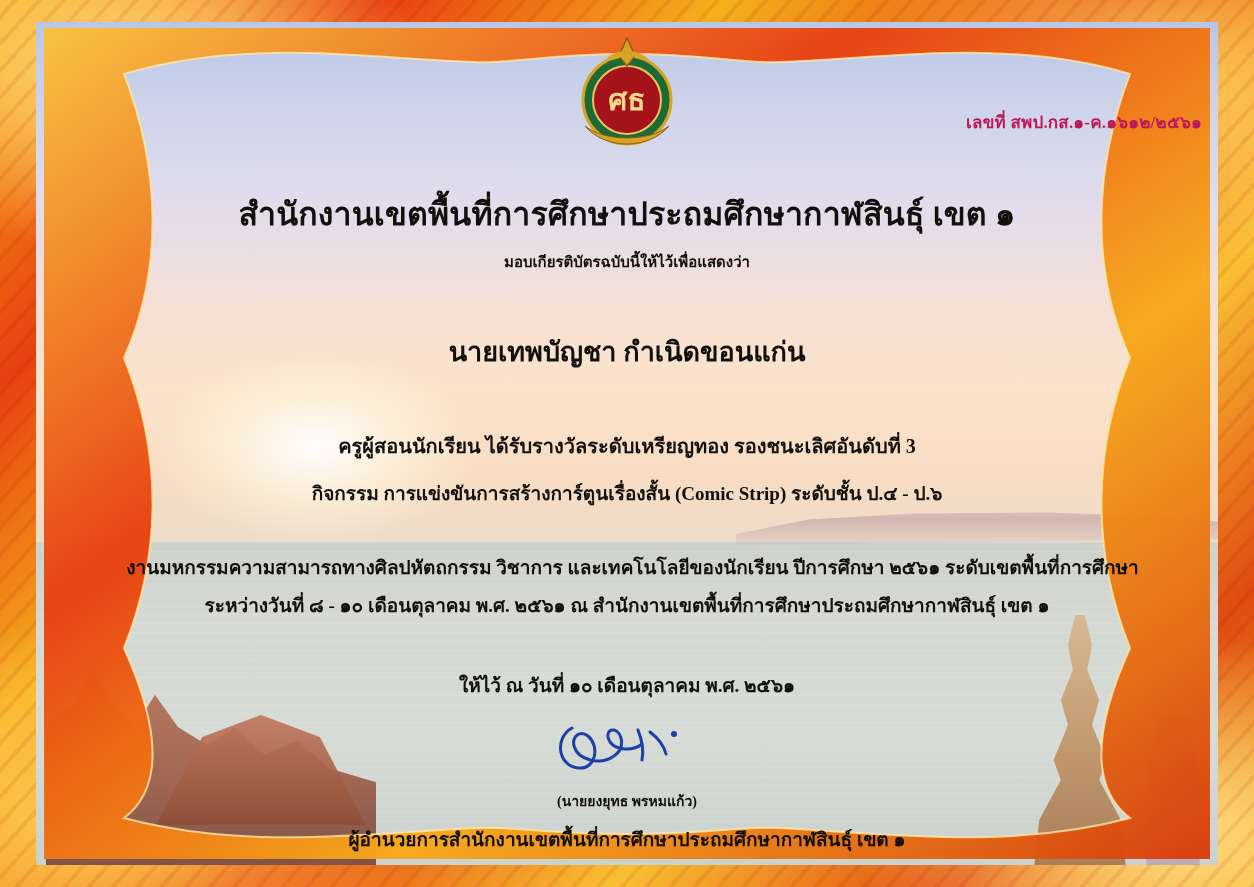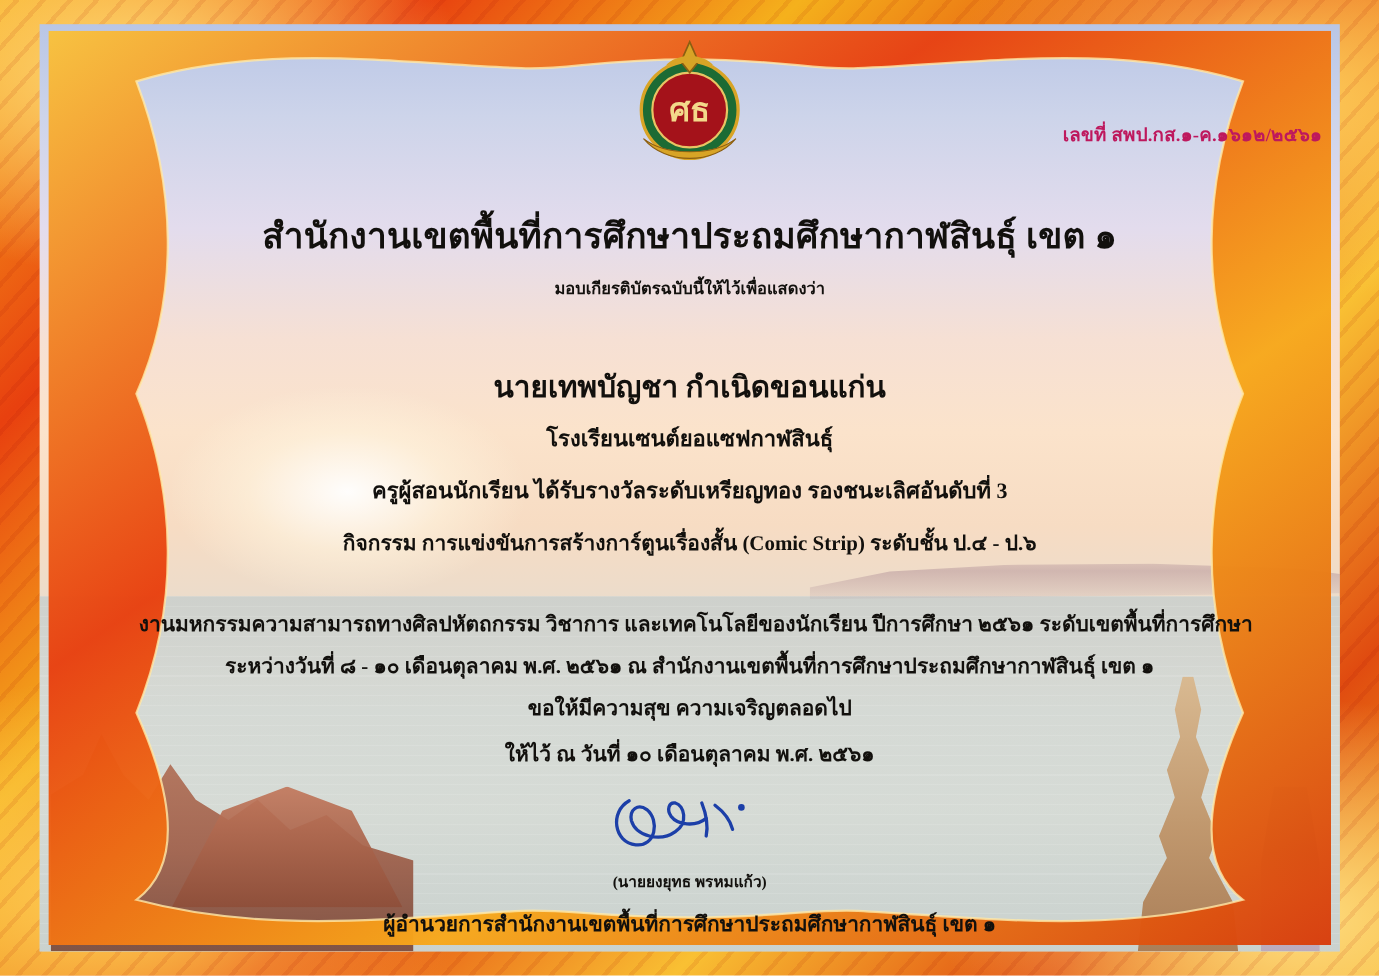--- a/index.html
+++ b/index.html
@@ -347,27 +347,25 @@
         <path d="M10 96 C30 120 74 120 94 96 C74 112 30 112 10 96 Z" fill="#d8a426" stroke="#8b5e12" stroke-width="1"></path>
       </svg>
     </div>
 
     <div class="doc-number">เลขที่ สพป.กส.๑-ค.๑๖๑๒/๒๕๖๑</div>
 
     <div class="org-title">สำนักงานเขตพื้นที่การศึกษาประถมศึกษากาฬสินธุ์ เขต ๑</div>
     <div class="award-lead">มอบเกียรติบัตรฉบับนี้ให้ไว้เพื่อแสดงว่า</div>
 
     <div class="recipient">นายเทพบัญชา  กำเนิดขอนแก่น</div>
-    <div class="school">โรงเรียนเซนต์ยอแซฟกาฬสินธุ์</div>
     <div class="role-award">ครูผู้สอนนักเรียน ได้รับรางวัลระดับเหรียญทอง รองชนะเลิศอันดับที่ 3</div>
     <div class="activity">กิจกรรม การแข่งขันการสร้างการ์ตูนเรื่องสั้น (Comic Strip) ระดับชั้น ป.๔ - ป.๖</div>
 
     <div class="event-line1">งานมหกรรมความสามารถทางศิลปหัตถกรรม วิชาการ และเทคโนโลยีของนักเรียน ปีการศึกษา ๒๕๖๑ ระดับเขตพื้นที่การศึกษา</div>
     <div class="event-line2">ระหว่างวันที่ ๘ - ๑๐ เดือนตุลาคม พ.ศ. ๒๕๖๑ ณ สำนักงานเขตพื้นที่การศึกษาประถมศึกษากาฬสินธุ์ เขต ๑</div>
-    <div class="blessing">ขอให้มีความสุข ความเจริญตลอดไป</div>
     <div class="given-date">ให้ไว้ ณ วันที่ ๑๐ เดือนตุลาคม พ.ศ. ๒๕๖๑</div>
 
     <div class="signature">
       <svg viewBox="0 0 170 72">
         <path d="M30 16 C12 26 16 54 36 56 C54 58 58 34 46 24 C38 18 30 24 32 34 C36 48 58 54 72 44 C84 36 80 20 72 18 C66 17 64 24 68 30 C74 38 90 40 100 32" fill="none" stroke="#1c3fa8" stroke-width="3" stroke-linecap="round"></path>
         <path d="M96 18 C100 28 102 38 100 48" fill="none" stroke="#1c3fa8" stroke-width="3" stroke-linecap="round"></path>
         <path d="M108 20 C116 26 122 34 124 42" fill="none" stroke="#1c3fa8" stroke-width="3" stroke-linecap="round"></path>
         <circle cx="132" cy="22" r="3" fill="#1c3fa8"></circle>
       </svg>
     </div>

